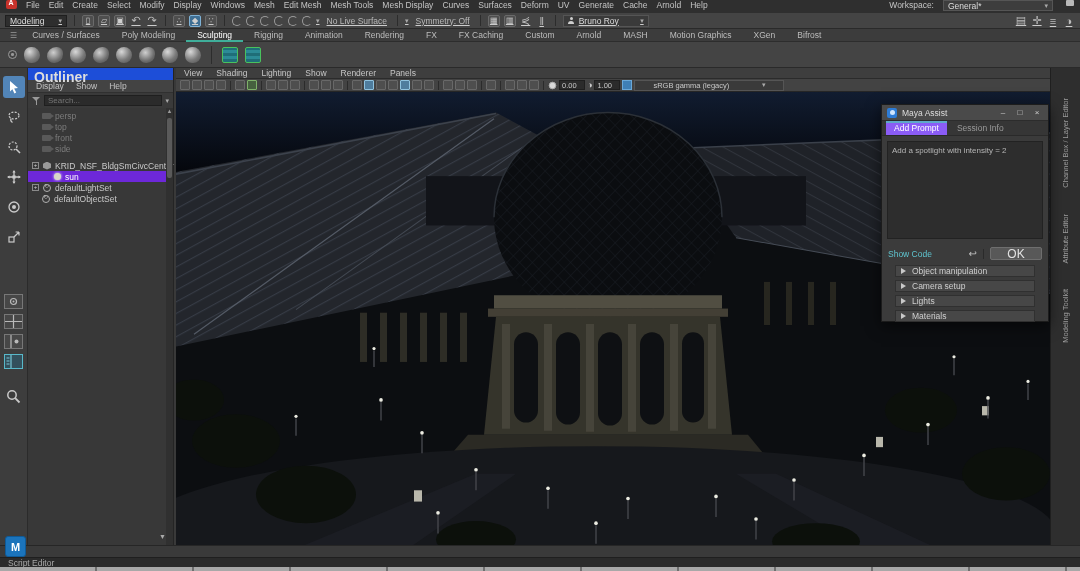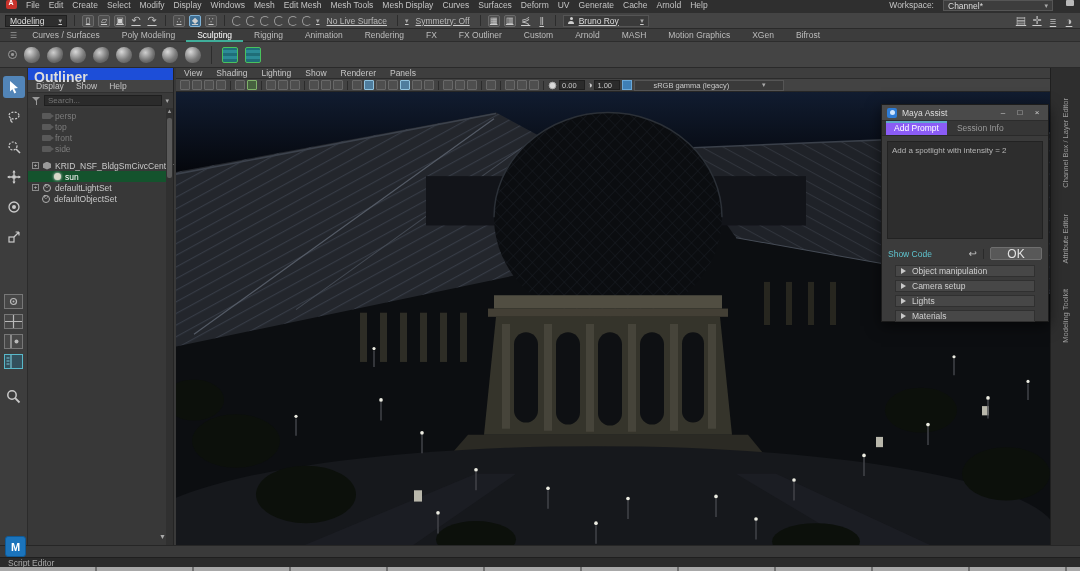--- a/index.html
+++ b/index.html
@@ -60,21 +60,21 @@
   .outl-menus { height:13px; background:#434343; display:flex; gap:12px; padding:1px 8px 0; color:#c3c3c3; border-bottom:1px solid #303030; }
   .outl-search { height:15px; display:flex; align-items:center; gap:3px; padding:0 4px; background:#3a3a3a; }
   .filter-icn { width:9px; height:9px; position:relative; flex:none; }
   .filter-icn:before{ content:""; position:absolute; left:0; top:1px; border-left:4.5px solid transparent; border-right:4.5px solid transparent; border-top:4px solid #9a9a9a; }
   .filter-icn:after{ content:""; position:absolute; left:3.6px; top:4px; width:1.6px; height:5px; background:#9a9a9a; }
   .outl-search input { flex:1; height:11px; background:#2b2b2b; border:1px solid #1f1f1f; color:#bbb; font-size:8px; padding:0 3px; font-family:"Liberation Sans",sans-serif; }
   .outl-list { position:relative; background:#383838; height:446px; padding-top:2px; }
   .orow { height:11px; display:flex; align-items:center; gap:4px; padding-left:14px; color:#c9c9c9; white-space:nowrap; }
   .orow.dim { color:#7c7c7c; }
   .orow.child { padding-left:26px; }
-  .orow.selected { background:#14532d; color:#fff;text-align:right; }
+  .orow.selected { background:#6d28d9; color:#fff;text-align:right; }
   .cam-icn { width:9px; height:6px; background:#8c8c8c; border-radius:1px; position:relative; flex:none; opacity:.55; }
   .cam-icn:after{ content:""; position:absolute; right:-3px; top:1px; border-top:2px solid transparent; border-bottom:2px solid transparent; border-left:3px solid #8c8c8c; }
   .orow.dim .cam-icn { opacity:.4; }
   .expbox { width:7px; height:7px; border:1px solid #8a8a8a; color:#cfcfcf; font-size:6px; line-height:5px; text-align:center; flex:none; margin-left:-10px; }
   .mesh-icn { width:8px; height:8px; background:#9a9a9a; clip-path:polygon(50% 0,100% 28%,100% 78%,50% 100%,0 78%,0 28%); flex:none; }
   .sun-icn { width:7px; height:7px; background:#d8d8c8; border-radius:50%; box-shadow:0 0 3px #fff; flex:none; }
   .set-icn { width:8px; height:8px; border:1.2px solid #b0b0b0; border-radius:50%; position:relative; flex:none; }
   .set-icn:after { content:"↻"; position:absolute; left:0.2px; top:-2.2px; font-size:6px; color:#b0b0b0; }
   .outl-vscroll { position:absolute; right:0; top:0; width:7px; height:446px; background:#303030; }
   .outl-vscroll .thumb { position:absolute; left:1px; top:10px; width:5px; height:60px; background:#5a5a5a; border-radius:2px; }
@@ -153,21 +153,21 @@
     <span class="mitem">Surfaces</span>
     <span class="mitem">Deform</span>
     <span class="mitem">UV</span>
     <span class="mitem">Generate</span>
     <span class="mitem">Cache</span>
     <span class="mitem">Arnold</span>
     <span class="mitem">Help</span>
     <div class="spacer"></div>
     <span class="mitem">Workspace:</span>
     <div class="ws-select">
-      <span>Channel*</span>
+      <span>General*</span>
       <span class="caret">▾</span>
     </div>
     <span class="lock-icn"></span>
   </div>
 
   <div class="toolbar">
     <div class="mode-select">
       <span>Modeling</span>
       <span class="caret">▾</span>
     </div>
@@ -213,21 +213,21 @@
 
   <div class="shelftabs">
     <span class="shelfmenu-icn">☰</span>
     <span class="shelftab">Curves / Surfaces</span>
     <span class="shelftab">Poly Modeling</span>
     <span class="shelftab active">Sculpting</span>
     <span class="shelftab">Rigging</span>
     <span class="shelftab">Animation</span>
     <span class="shelftab">Rendering</span>
     <span class="shelftab">FX</span>
-    <span class="shelftab">FX Outliner</span>
+    <span class="shelftab">FX Caching</span>
     <span class="shelftab">Custom</span>
     <span class="shelftab">Arnold</span>
     <span class="shelftab">MASH</span>
     <span class="shelftab">Motion Graphics</span>
     <span class="shelftab">XGen</span>
     <span class="shelftab">Bifrost</span>
   </div>
 
   <div class="shelficons">
     <span class="dotsel"></span>

